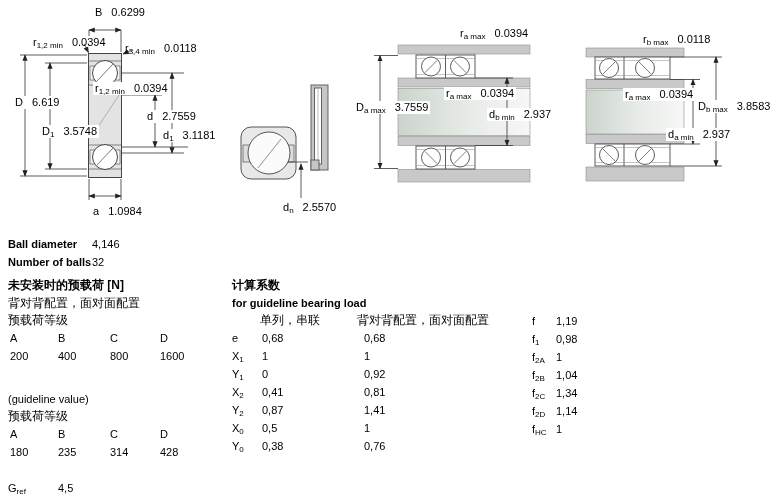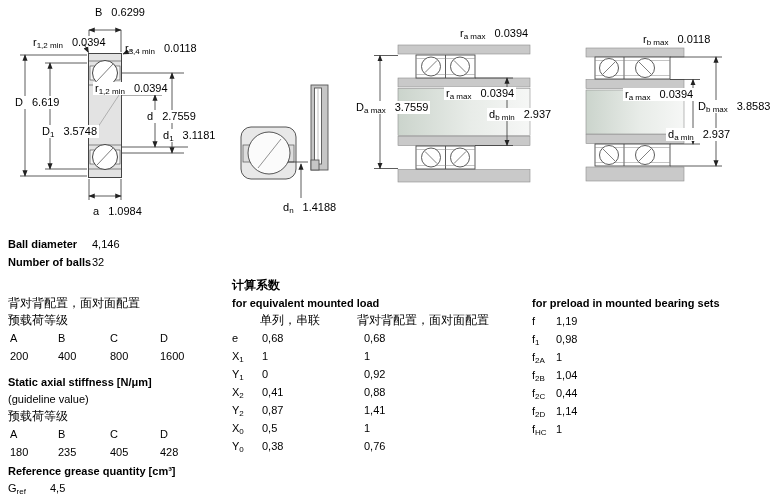--- a/index.html
+++ b/index.html
@@ -197,113 +197,111 @@
   <div class="dim" style="left:95px;top:6px"><span>B</span><sub></sub><span class="val">0.6299</span></div>
   <div class="dim" style="left:33px;top:36px"><span>r</span><sub>1,2 min</sub><span class="val">0.0394</span></div>
   <div class="dim" style="left:125px;top:42px"><span>r</span><sub>3,4 min</sub><span class="val">0.0118</span></div>
   <div class="dim bg" style="left:13px;top:96px"><span>D</span><sub></sub><span class="val">6.619</span></div>
   <div class="dim bg" style="left:40px;top:125px"><span>D</span><sub>1</sub><span class="val">3.5748</span></div>
   <div class="dim bg" style="left:93px;top:82px"><span>r</span><sub>1,2 min</sub><span class="val">0.0394</span></div>
   <div class="dim bg" style="left:145px;top:110px"><span>d</span><sub></sub><span class="val">2.7559</span></div>
   <div class="dim bg" style="left:161px;top:129px"><span>d</span><sub>1</sub><span class="val">3.1181</span></div>
   <div class="dim" style="left:93px;top:205px"><span>a</span><sub></sub><span class="val">1.0984</span></div>
 
-  <div class="dim" style="left:283px;top:201px"><span>d</span><sub>n</sub><span class="val">1.4188</span></div>
+  <div class="dim" style="left:283px;top:201px"><span>d</span><sub>n</sub><span class="val">2.5570</span></div>
 
   <div class="dim" style="left:460px;top:27px"><span>r</span><sub>a max</sub><span class="val">0.0394</span></div>
   <div class="dim bg" style="left:354px;top:101px"><span>D</span><sub>a max</sub><span class="val">3.7559</span></div>
   <div class="dim bg" style="left:444px;top:87px"><span>r</span><sub>a max</sub><span class="val">0.0394</span></div>
   <div class="dim bg" style="left:487px;top:108px"><span>d</span><sub>b min</sub><span class="val">2.937</span></div>
 
   <div class="dim" style="left:643px;top:33px"><span>r</span><sub>b max</sub><span class="val">0.0118</span></div>
   <div class="dim bg" style="left:623px;top:88px"><span>r</span><sub>a max</sub><span class="val">0.0394</span></div>
   <div class="dim bg" style="left:696px;top:100px"><span>D</span><sub>b max</sub><span class="val">3.8583</span></div>
   <div class="dim bg" style="left:666px;top:128px"><span>d</span><sub>a min</sub><span class="val">2.937</span></div>
 
   <div class="txt b" style="left:8px;top:238px">Ball diameter</div>
   <div class="txt" style="left:92px;top:238px">4,146</div>
   <div class="txt b" style="left:8px;top:256px">Number of balls</div>
   <div class="txt" style="left:92px;top:256px">32</div>
 
+  <div class="txt b zh" style="left:8px;top:278px">未安装时的预载荷 [N]</div>
   <div class="txt zh" style="left:8px;top:296px">背对背配置，面对面配置</div>
   <div class="txt zh" style="left:8px;top:313px">预载荷等级</div>
   <div class="txt" style="left:10px;top:332px">A</div>
   <div class="txt" style="left:58px;top:332px">B</div>
   <div class="txt" style="left:110px;top:332px">C</div>
   <div class="txt" style="left:160px;top:332px">D</div>
   <div class="txt" style="left:10px;top:350px">200</div>
   <div class="txt" style="left:58px;top:350px">400</div>
   <div class="txt" style="left:110px;top:350px">800</div>
   <div class="txt" style="left:160px;top:350px">1600</div>
 
-  <div class="txt b" style="left:8px;top:376px">Static axial stiffness [N/μm]</div>
   <div class="txt" style="left:8px;top:393px">(guideline value)</div>
   <div class="txt zh" style="left:8px;top:409px">预载荷等级</div>
   <div class="txt" style="left:10px;top:428px">A</div>
   <div class="txt" style="left:58px;top:428px">B</div>
   <div class="txt" style="left:110px;top:428px">C</div>
   <div class="txt" style="left:160px;top:428px">D</div>
   <div class="txt" style="left:10px;top:446px">180</div>
   <div class="txt" style="left:58px;top:446px">235</div>
-  <div class="txt" style="left:110px;top:446px">405</div>
+  <div class="txt" style="left:110px;top:446px">314</div>
   <div class="txt" style="left:160px;top:446px">428</div>
 
-  <div class="txt b" style="left:8px;top:465px">Reference grease quantity [cm³]</div>
   <div class="txt" style="left:8px;top:482px"><span>G</span><sub>ref</sub></div>
-  <div class="txt" style="left:50px;top:482px">4,5</div>
+  <div class="txt" style="left:58px;top:482px">4,5</div>
 
   <div class="txt b zh" style="left:232px;top:278px">计算系数</div>
-  <div class="txt b" style="left:232px;top:297px">for equivalent mounted load</div>
+  <div class="txt b" style="left:232px;top:297px">for guideline bearing load</div>
   <div class="txt zh" style="left:260px;top:313px">单列，串联</div>
   <div class="txt zh" style="left:357px;top:313px">背对背配置，面对面配置</div>
 
   <div class="txt" style="left:232px;top:332px"><span>e</span><sub></sub></div>
   <div class="txt" style="left:262px;top:332px">0,68</div>
   <div class="txt" style="left:364px;top:332px">0,68</div>
 
   <div class="txt" style="left:232px;top:350px"><span>X</span><sub>1</sub></div>
   <div class="txt" style="left:262px;top:350px">1</div>
   <div class="txt" style="left:364px;top:350px">1</div>
 
   <div class="txt" style="left:232px;top:368px"><span>Y</span><sub>1</sub></div>
   <div class="txt" style="left:262px;top:368px">0</div>
   <div class="txt" style="left:364px;top:368px">0,92</div>
 
   <div class="txt" style="left:232px;top:386px"><span>X</span><sub>2</sub></div>
   <div class="txt" style="left:262px;top:386px">0,41</div>
-  <div class="txt" style="left:364px;top:386px">0,88</div>
+  <div class="txt" style="left:364px;top:386px">0,81</div>
 
   <div class="txt" style="left:232px;top:404px"><span>Y</span><sub>2</sub></div>
   <div class="txt" style="left:262px;top:404px">0,87</div>
   <div class="txt" style="left:364px;top:404px">1,41</div>
 
   <div class="txt" style="left:232px;top:422px"><span>X</span><sub>0</sub></div>
   <div class="txt" style="left:262px;top:422px">0,5</div>
   <div class="txt" style="left:364px;top:422px">1</div>
 
   <div class="txt" style="left:232px;top:440px"><span>Y</span><sub>0</sub></div>
   <div class="txt" style="left:262px;top:440px">0,38</div>
   <div class="txt" style="left:364px;top:440px">0,76</div>
 
-  <div class="txt b" style="left:532px;top:297px">for preload in mounted bearing sets</div>
 
   <div class="txt" style="left:532px;top:315px"><span>f</span><sub></sub></div>
   <div class="txt" style="left:556px;top:315px">1,19</div>
 
   <div class="txt" style="left:532px;top:333px"><span>f</span><sub>1</sub></div>
   <div class="txt" style="left:556px;top:333px">0,98</div>
 
   <div class="txt" style="left:532px;top:351px"><span>f</span><sub>2A</sub></div>
   <div class="txt" style="left:556px;top:351px">1</div>
 
   <div class="txt" style="left:532px;top:369px"><span>f</span><sub>2B</sub></div>
   <div class="txt" style="left:556px;top:369px">1,04</div>
 
   <div class="txt" style="left:532px;top:387px"><span>f</span><sub>2C</sub></div>
-  <div class="txt" style="left:556px;top:387px">0,44</div>
+  <div class="txt" style="left:556px;top:387px">1,34</div>
 
   <div class="txt" style="left:532px;top:405px"><span>f</span><sub>2D</sub></div>
   <div class="txt" style="left:556px;top:405px">1,14</div>
 
   <div class="txt" style="left:532px;top:423px"><span>f</span><sub>HC</sub></div>
   <div class="txt" style="left:556px;top:423px">1</div>
 
 </div>
 
 </body></html>

